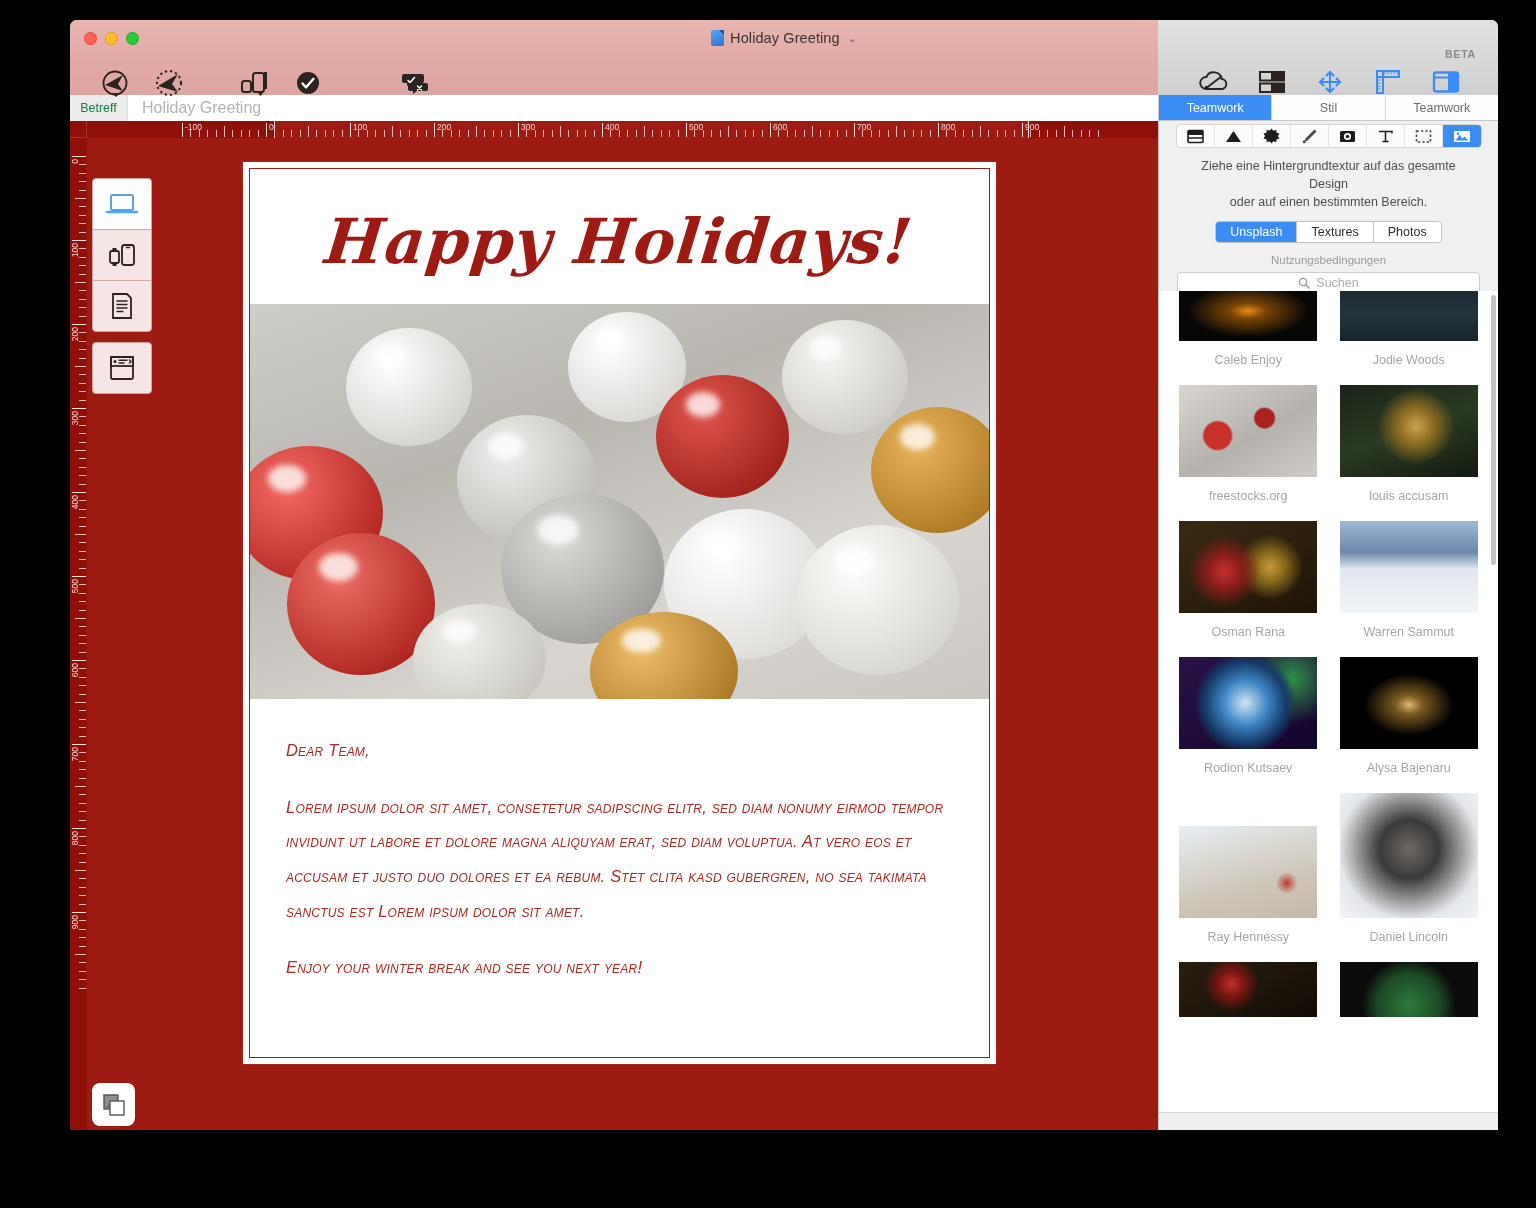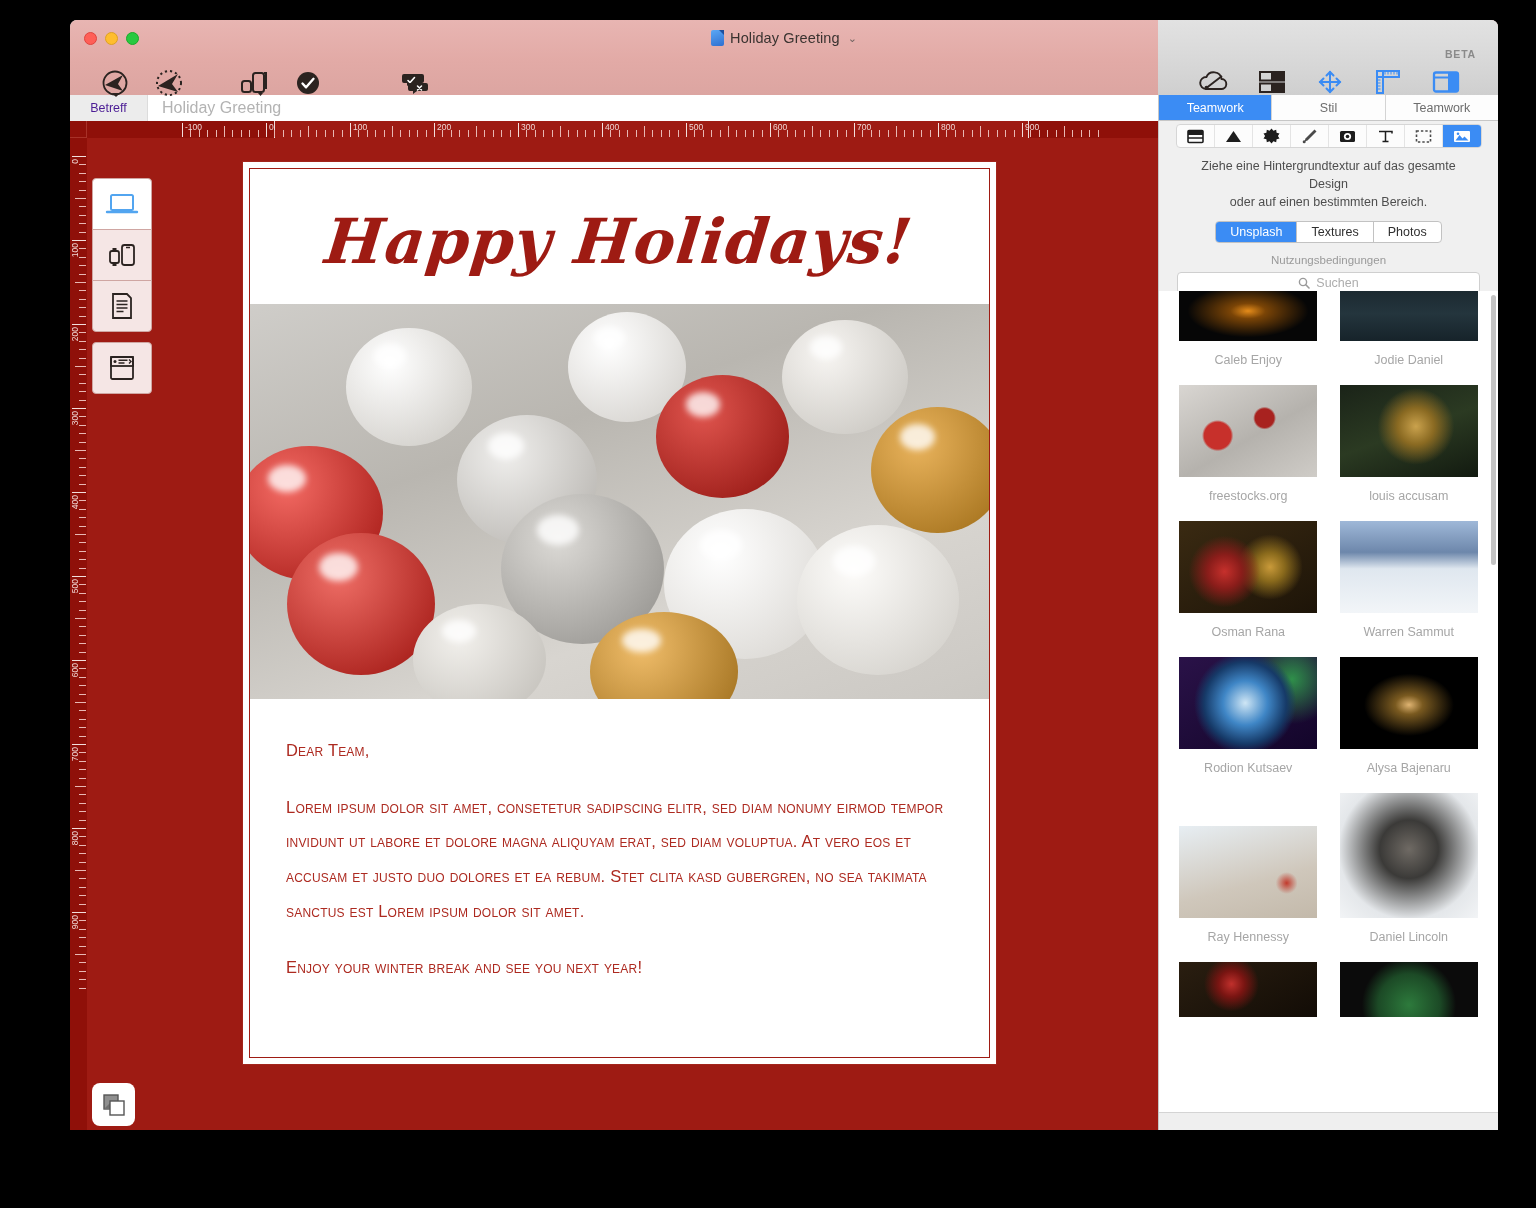--- a/index.html
+++ b/index.html
@@ -66,21 +66,21 @@
     position:absolute; right:22px; top:28px; z-index:6;
     font-size:10.5px; letter-spacing:.8px; color:#8a8a8a; font-weight:bold;
   }
 
   
   #subject-bar{
     position:absolute; left:0; top:75px; width:1088px; height:26px;
     background:#ffffff; display:flex; align-items:center;
   }
   #subject-label{
-    width:78px; height:26px; background:#ececec; color:#4c1d95;
+    width:58px; height:26px; background:#ececec; color:#15803d;
     font-size:12.5px; display:flex; align-items:center; justify-content:center;
     border-right:1px solid #dcdcdc;
   }
   #subject-value{ margin-left:14px; font-size:16px; color:#b3b3b3;}
 
   
   #canvas-area{
     position:absolute; left:0; top:101px; width:1088px; height:1009px;
     background:#9e1b13; overflow:hidden;
   }
@@ -135,21 +135,21 @@
   }
   #doc-inner{ width:100%; height:100%; border:1px solid #9e1b13; background:#fff;
     display:flex; flex-direction:column; }
   #doc-headline{
     text-align:center; color:#9e1b13;
     font-family:"DejaVu Serif", serif; font-style:italic; font-weight:bold;
     font-size:62px; letter-spacing:1px; padding:36px 0 26px;
     transform:skewX(-6deg);
   }
   #doc-photo{ width:100%; height:395px; position:relative; overflow:hidden; }
-  #doc-body{ padding:34px 36px 0 36px; }
+  #doc-body{ padding:34px 36px 0 36px;font-style:italic; }
   .doc-text{
     color:#ad2a20; font-family:"Liberation Sans", sans-serif;
     font-variant:small-caps; font-size:16.5px; line-height:2.1;
     letter-spacing:.2px;
   }
   .doc-text.greeting{ margin-bottom:22px; }
   .doc-text.closing{ margin-top:22px; }
 
   
   .orn-bg{ position:absolute; inset:0; background:linear-gradient(160deg,#cfcdc9 0%,#b9b6b0 35%,#d8d5d0 70%,#cbc8c3 100%); }
@@ -746,21 +746,21 @@
 
     <div id="photo-scroll">
       <div id="photo-grid">
 
         <div class="pcell">
           <div class="pthumb" style="height:50px;background:radial-gradient(ellipse at 50% 40%, #e58c1a 0%, #7a4406 18%, #060606 62%);"></div>
           <div class="pname">Caleb Enjoy</div>
         </div>
         <div class="pcell">
           <div class="pthumb" style="height:50px;background:linear-gradient(180deg,#1c2a31 0%,#24353d 45%,#16232a 100%);"></div>
-          <div class="pname">Jodie Daniel</div>
+          <div class="pname">Jodie Woods</div>
         </div>
 
         <div class="pcell">
           <div class="pthumb" style="height:92px;background:radial-gradient(circle at 28% 55%, #c7302b 0%, #c7302b 12%, transparent 14%), radial-gradient(circle at 62% 36%, #a8221f 0%, #a8221f 9%, transparent 11%), linear-gradient(150deg,#d9d6d2,#b5b2ad 55%,#cfccc7);"></div>
           <div class="pname">freestocks.org</div>
         </div>
         <div class="pcell">
           <div class="pthumb" style="height:92px;background:radial-gradient(circle at 55% 45%, #caa24d 0%, #8a6a22 20%, transparent 42%), linear-gradient(160deg,#1a2318,#2b3a22 50%,#121a10);"></div>
           <div class="pname">louis accusam</div>
         </div>

